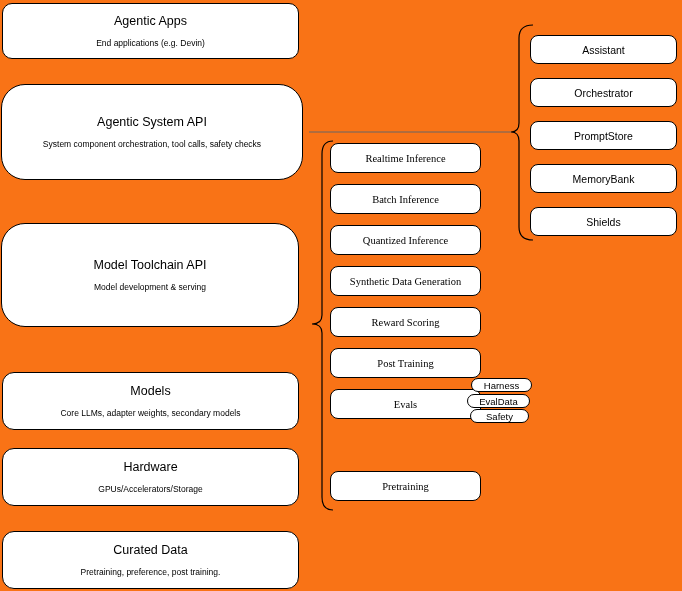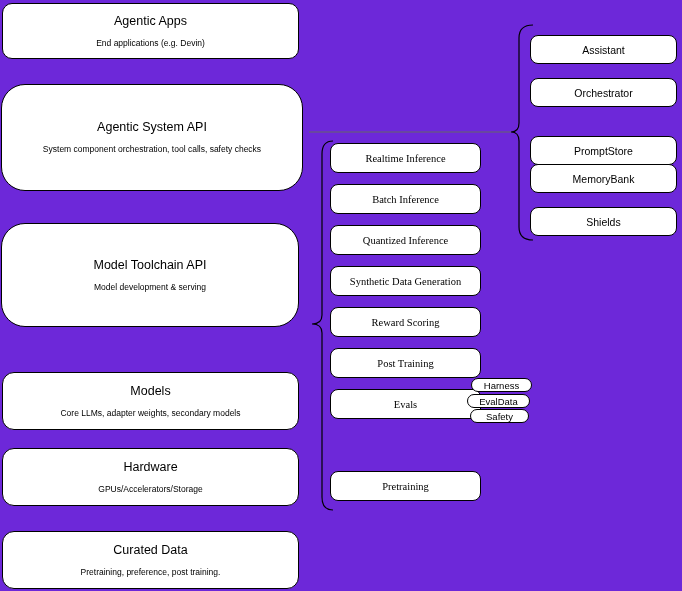--- a/index.html
+++ b/index.html
@@ -1,19 +1,19 @@
 <!DOCTYPE html>
 <html><head>
 <meta charset="utf-8">
 <style>
   html,body{margin:0;padding:0;background:#ffffff;}
   .canvas{
     position:relative;
     width:682px;height:591px;
-    background:#6d28d9;
+    background:#f97316;
     font-family:"Liberation Sans",sans-serif;
     color:#000;
     overflow:hidden;
   }
   .connectors{position:absolute;left:0;top:0;width:682px;height:591px;}
   .lbox{
     position:absolute;
     border:1px solid #000;
     background:#fff;
     display:flex;flex-direction:column;
@@ -51,21 +51,21 @@
     <line x1="309" y1="132" x2="511" y2="132" stroke="#666666" stroke-width="1"></line>
     <path d="M533,25 Q519,25 519,38 L519,123 Q519,132 511,132 Q519,132 519,141 L519,227 Q519,240 533,240" fill="none" stroke="#000000" stroke-width="1.2"></path>
     <path d="M333,141 Q322,141 322,154 L322,315 Q322,324 312,324 Q322,324 322,333 L322,497 Q322,510 333,510" fill="none" stroke="#000000" stroke-width="1.2"></path>
   </svg>
 
   <div class="lbox" style="left:2px;top:3px;width:297px;height:56px;border-radius:10px">
     <div class="title">Agentic Apps</div>
     <div class="sub">End applications (e.g. Devin)</div>
   </div>
 
-  <div class="lbox" style="left:1px;top:84px;width:302px;height:107px;border-radius:24px">
+  <div class="lbox" style="left:1px;top:84px;width:302px;height:96px;border-radius:24px">
     <div class="title">Agentic System API</div>
     <div class="sub">System component orchestration, tool calls, safety checks</div>
   </div>
 
   <div class="lbox" style="left:1px;top:223px;width:298px;height:104px;border-radius:24px">
     <div class="title">Model Toolchain API</div>
     <div class="sub">Model development &amp; serving</div>
   </div>
 
   <div class="lbox" style="left:2px;top:372px;width:297px;height:58px;border-radius:12px">
@@ -91,17 +91,17 @@
   <div class="mbox" style="top:348px">Post Training</div>
   <div class="mbox" style="top:389px">Evals</div>
   <div class="mbox" style="top:471px">Pretraining</div>
 
   <div class="pill" style="left:471px;top:378px;width:61px;height:14px">Harness</div>
   <div class="pill" style="left:467px;top:394px;width:63px;height:14px">EvalData</div>
   <div class="pill" style="left:470px;top:409px;width:59px;height:14px">Safety</div>
 
   <div class="rbox" style="top:78px">Orchestrator</div>
   <div class="rbox" style="top:35px">Assistant</div>
-  <div class="rbox" style="top:136px">PromptStore</div>
+  <div class="rbox" style="top:121px">PromptStore</div>
   <div class="rbox" style="top:164px">MemoryBank</div>
   <div class="rbox" style="top:207px">Shields</div>
 
 </div>
 
 </body></html>

